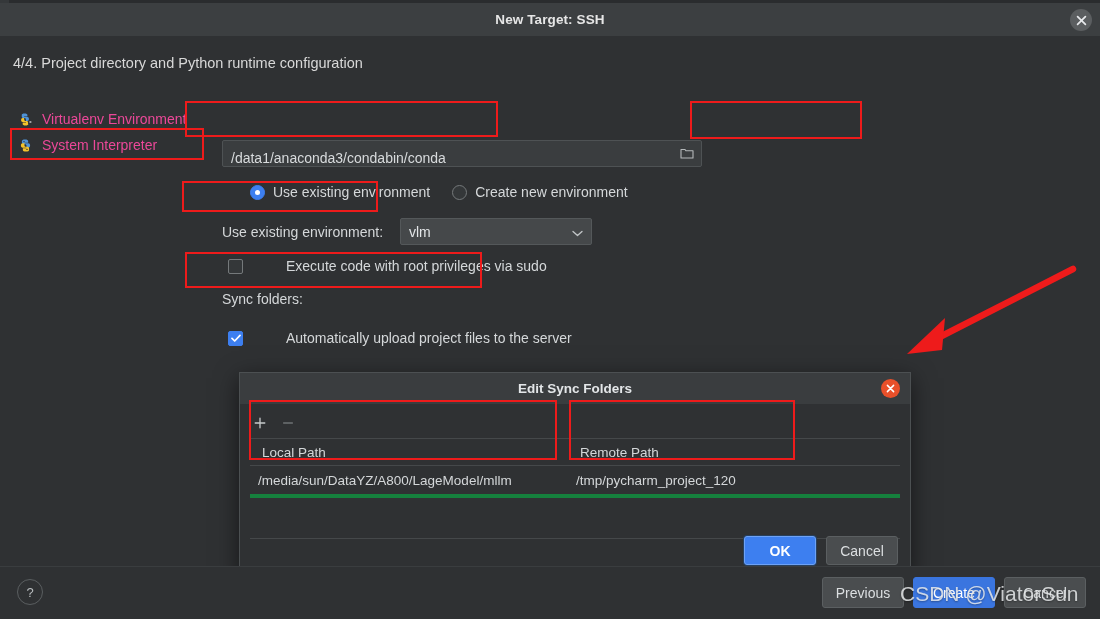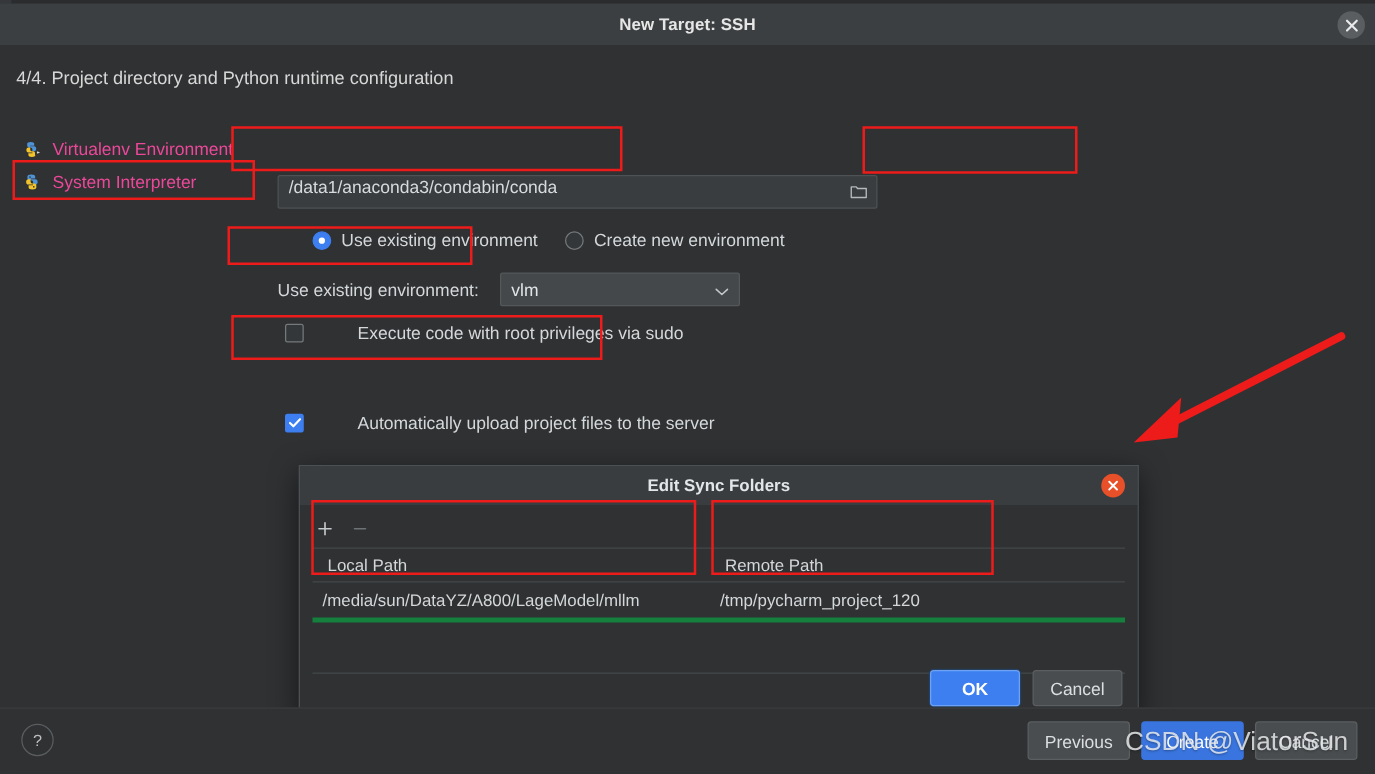--- a/index.html
+++ b/index.html
@@ -88,21 +88,21 @@
 
   .lbl { color: #d5d8da; font-size: 14px; white-space: nowrap; }
 
   .textfield {
     box-sizing: border-box;
     height: 27px;
     background: #3a3d3f;
     border: 1px solid #4e5254;
     border-radius: 2px;
     color: #d8dbdd; font-size: 14px;
-    display: flex; align-items: flex-start;
+    display: flex; align-items: flex-end;
     padding: 0 8px;
     position: relative;
   }
   .textfield .val { white-space: nowrap; overflow: hidden; }
 
   .fieldbtn {
     position: absolute; right: 4px; top: 50%; transform: translateY(-50%);
     width: 20px; height: 20px;
     display: flex; align-items: center; justify-content: center;
   }
@@ -356,20 +356,21 @@
         </div>
 
         <div class="row" style="top:152px; left:6px;">
           <div class="cb-wrap">
             <span class="cb"></span>
             <span class="cb-lbl">Execute code with root privileges via sudo</span>
           </div>
         </div>
 
         <div class="row" style="top:185px; left:0; width:870px;">
+          <div class="lbl" style="width:178px;">Sync folders:</div>
         </div>
 
         <div class="row" style="top:224px; left:6px;">
           <div class="cb-wrap">
             <span class="cb on">
               <svg width="10" height="9" viewBox="0 0 10 9" aria-hidden="true">
                 <path d="M1 4.4 L3.7 7 L9 1.4" fill="none" stroke="#ffffff" stroke-width="1.7" stroke-linecap="round" stroke-linejoin="round"></path>
               </svg>
             </span>
             <span class="cb-lbl">Automatically upload project files to the server</span>

